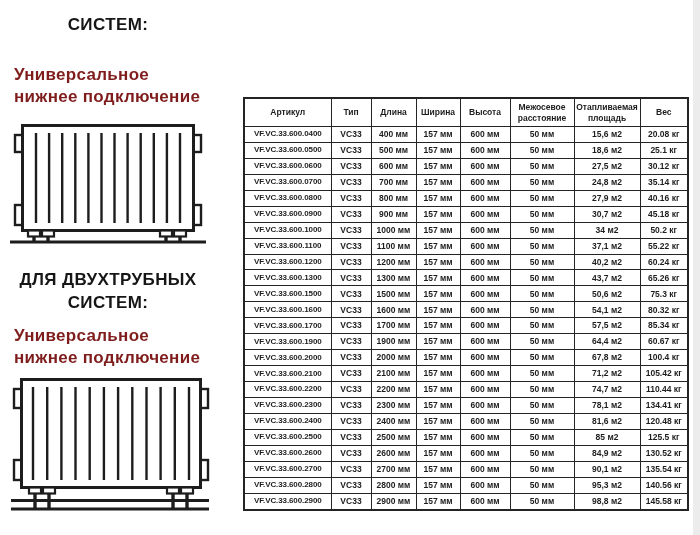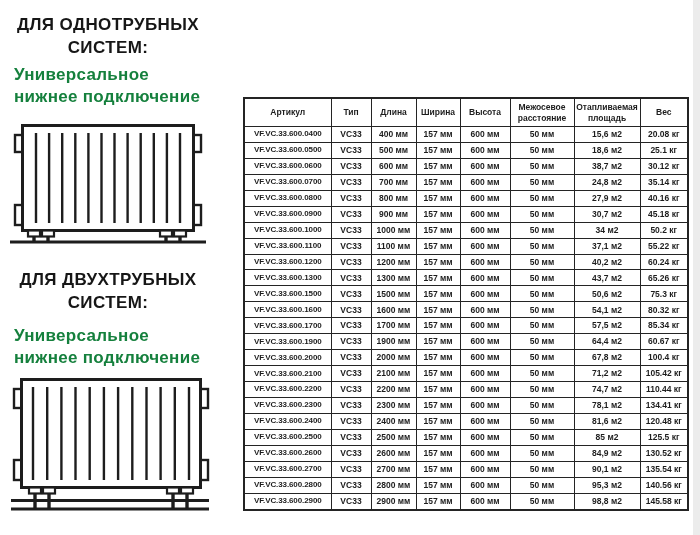--- a/index.html
+++ b/index.html
@@ -13,21 +13,21 @@
   
   .left-panel{position:absolute;left:0;top:0;width:238px;height:535px;}
   .sec-heading{
     position:absolute;left:2px;width:212px;
     text-align:center;font-weight:bold;font-size:17px;line-height:23px;
     letter-spacing:0.4px;color:#161616;
   }
   .sec-sub{
     position:absolute;left:14px;width:220px;
     text-align:left;font-weight:bold;font-size:17px;line-height:22px;
-    letter-spacing:0.3px;color:#15803d;
+    letter-spacing:0.3px;color:#7f1d1d;
   }
   .heading-1{top:13px;}
   .sub-1{top:64px;}
   .diagram-1{position:absolute;left:8px;top:119px;}
   .heading-2{top:268px;}
   .sub-2{top:325px;}
   .diagram-2{position:absolute;left:9px;top:376px;}
 
   
   .table-area{position:absolute;left:243px;top:97px;width:444px;}
@@ -57,21 +57,20 @@
   .scan-edge{position:absolute;right:0;top:0;width:7px;height:535px;background:#ececec;}
 </style>
 </head>
 <body>
 
 <div class="page">
 
   <aside class="left-panel">
 
     <div class="sec-heading heading-1">
-      <div>ДЛЯ ОДНОТРУБНЫХ</div>
       <div>СИСТЕМ:</div>
     </div>
     <div class="sec-sub sub-1">
       <div>Универсальное</div>
       <div>нижнее подключение</div>
     </div>
     <svg class="diagram-1" width="200" height="127" viewBox="0 0 200 127" fill="none" stroke="#1d1d1d">
 
       <rect x="7" y="16" width="9" height="17" fill="#fff" stroke-width="2.4"></rect>
       <rect x="7" y="86" width="9" height="20" fill="#fff" stroke-width="2.4"></rect>
@@ -206,21 +205,21 @@
             <td>18,6 м2</td>
             <td>25.1 кг</td>
           </tr>
           <tr>
             <td>VF.VC.33.600.0600</td>
             <td>VC33</td>
             <td>600 мм</td>
             <td>157 мм</td>
             <td>600 мм</td>
             <td>50 мм</td>
-            <td>38,7 м2</td>
+            <td>27,5 м2</td>
             <td>30.12 кг</td>
           </tr>
           <tr>
             <td>VF.VC.33.600.0700</td>
             <td>VC33</td>
             <td>700 мм</td>
             <td>157 мм</td>
             <td>600 мм</td>
             <td>50 мм</td>
             <td>24,8 м2</td>

